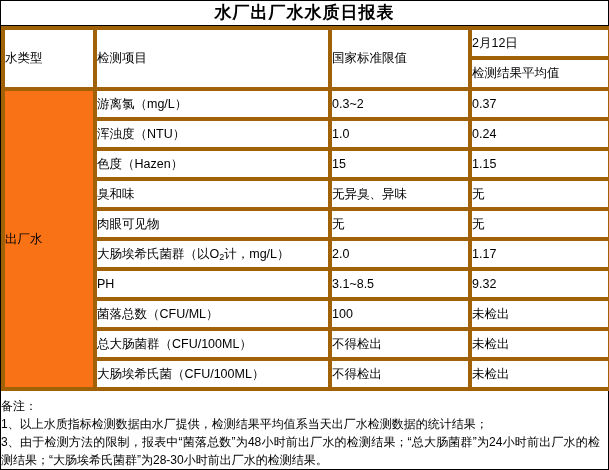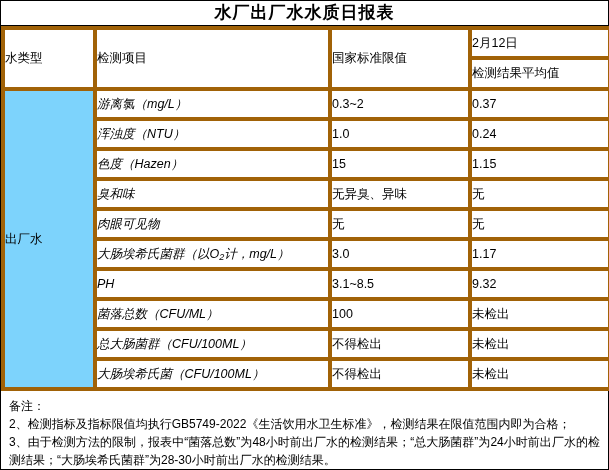--- a/index.html
+++ b/index.html
@@ -60,42 +60,41 @@
   .hdr-date {
     height: 26px;
     font-size: 14px;
     font-weight: bold;
   }
   .hdr-sub {
     height: 27px;
     font-size: 12.5px;
   }
   .type-cell {
-    background: #7dd3fc;
+    background: #f97316;
     font-size: 14px;
     font-weight: bold;
     margin-left: 23px;
   }
   .data-row td {
     height: 26px;
   }
   .item-cell {
     text-align: left;
     padding-left: 14px;
-    font-style: italic;
   }
   sub {
     font-size: 9px;
     vertical-align: baseline;
     position: relative;
     top: 2px;
   }
   .notes {
     flex: 1;
-    padding: 6px 8px 0 8px;
+    padding: 6px 8px 0 0;
     font-size: 12px;
     line-height: 1.5;
     text-align: justify;
   }
   .notes div {
     margin: 0;
   }
 </style>
 </head>
 <body>
@@ -150,21 +149,21 @@
       </tr>
 
       <tr class="data-row">
         <td class="item-cell">肉眼可见物</td>
         <td>无</td>
         <td>无</td>
       </tr>
 
       <tr class="data-row">
         <td class="item-cell"><span>大肠埃希氏菌群（以O</span><sub>2</sub><span>计，mg/L）</span></td>
-        <td>3.0</td>
+        <td>2.0</td>
         <td>1.17</td>
       </tr>
 
       <tr class="data-row">
         <td class="item-cell">PH</td>
         <td>3.1~8.5</td>
         <td>9.32</td>
       </tr>
 
       <tr class="data-row">
@@ -182,17 +181,17 @@
       <tr class="data-row">
         <td class="item-cell">大肠埃希氏菌（CFU/100ML）</td>
         <td>不得检出</td>
         <td>未检出</td>
       </tr>
     </tbody>
   </table>
 
   <div class="notes">
     <div>备注：</div>
-    <div>2、检测指标及指标限值均执行GB5749-2022《生活饮用水卫生标准》，检测结果在限值范围内即为合格；</div>
+    <div>1、以上水质指标检测数据由水厂提供，检测结果平均值系当天出厂水检测数据的统计结果；</div>
     <div>3、由于检测方法的限制，报表中“菌落总数”为48小时前出厂水的检测结果；“总大肠菌群”为24小时前出厂水的检测结果；“大肠埃希氏菌群”为28-30小时前出厂水的检测结果。</div>
   </div>
 
 </div>
 
 </body></html>

